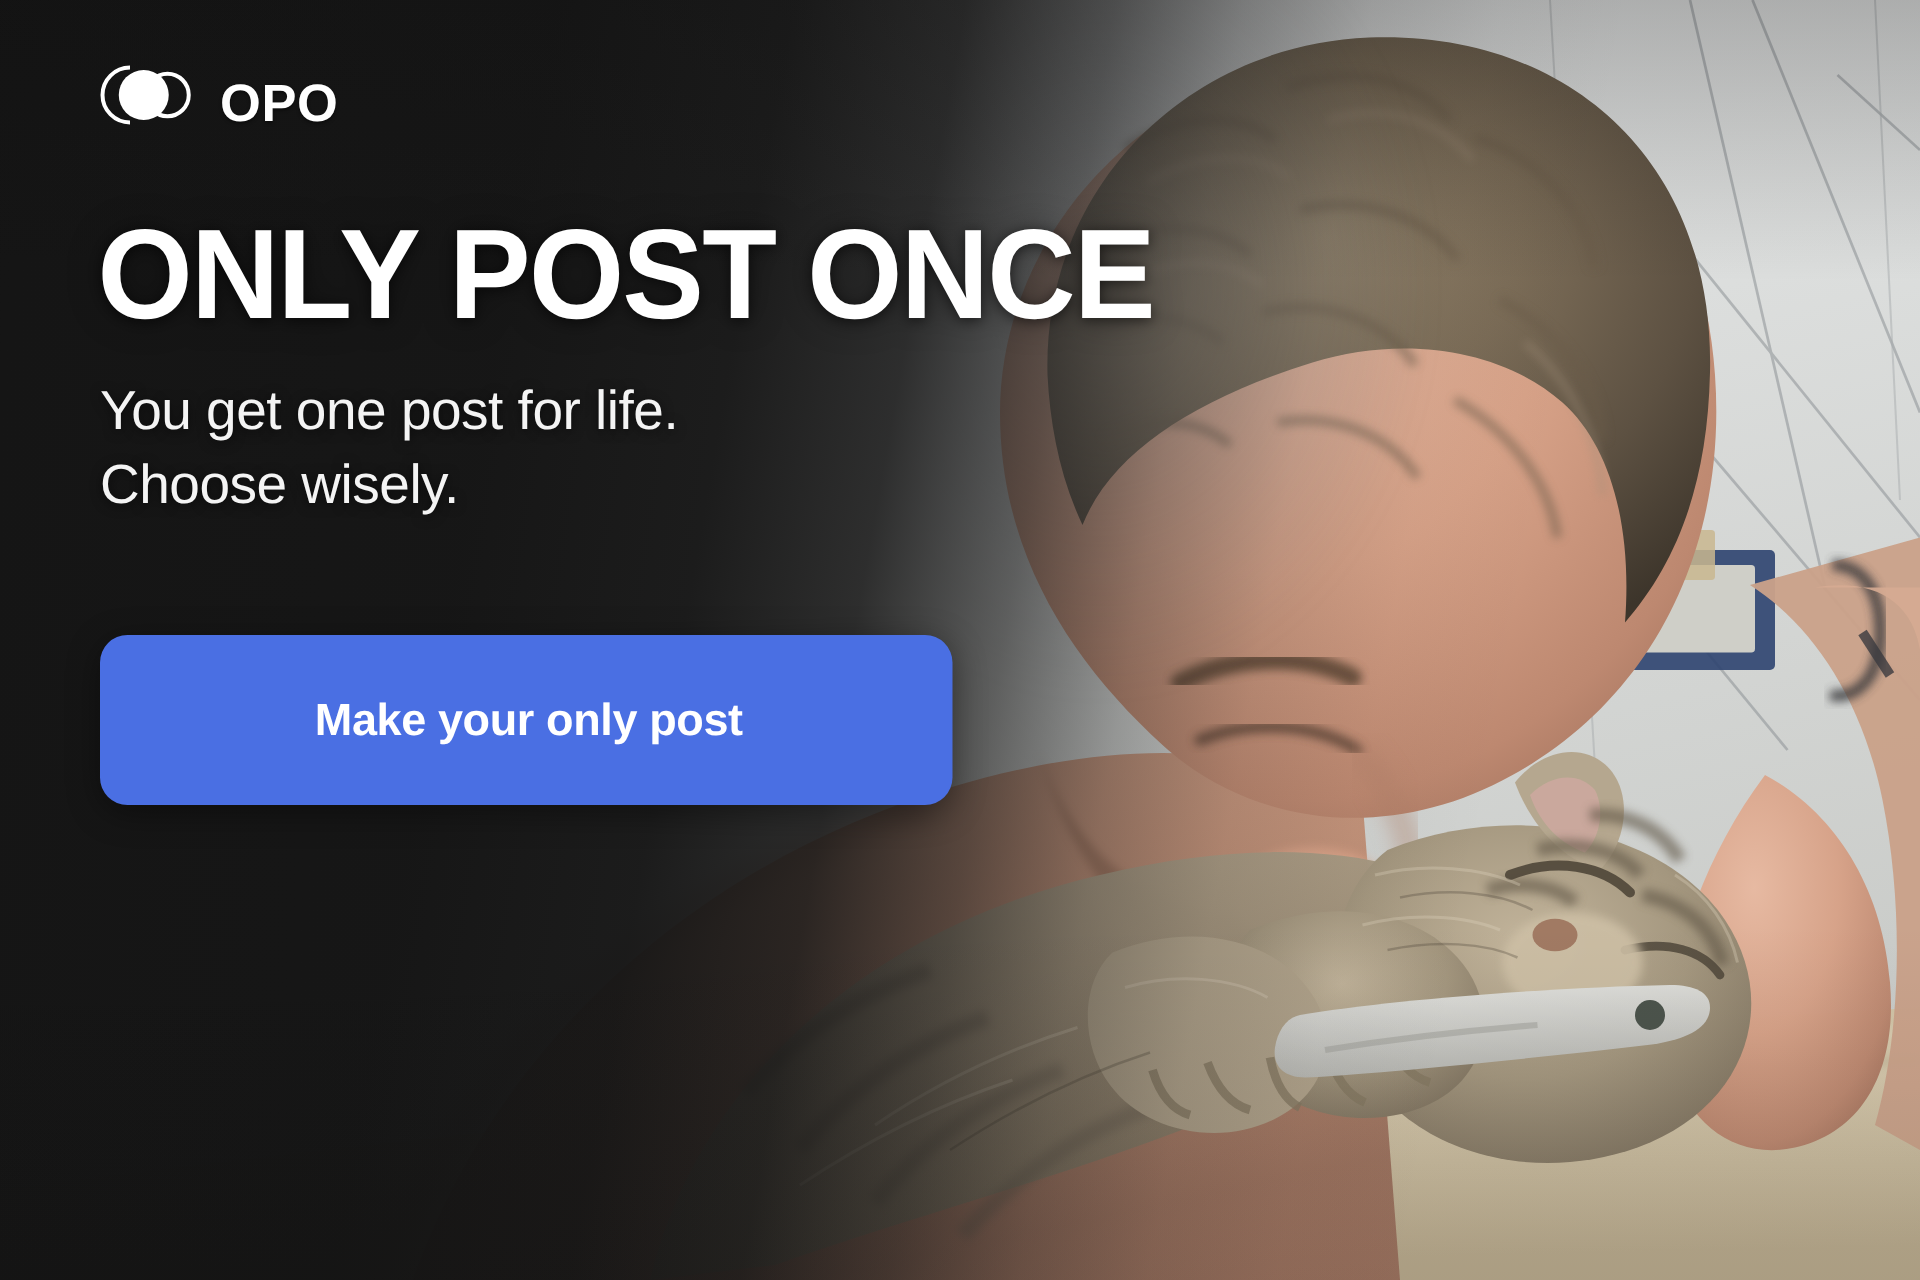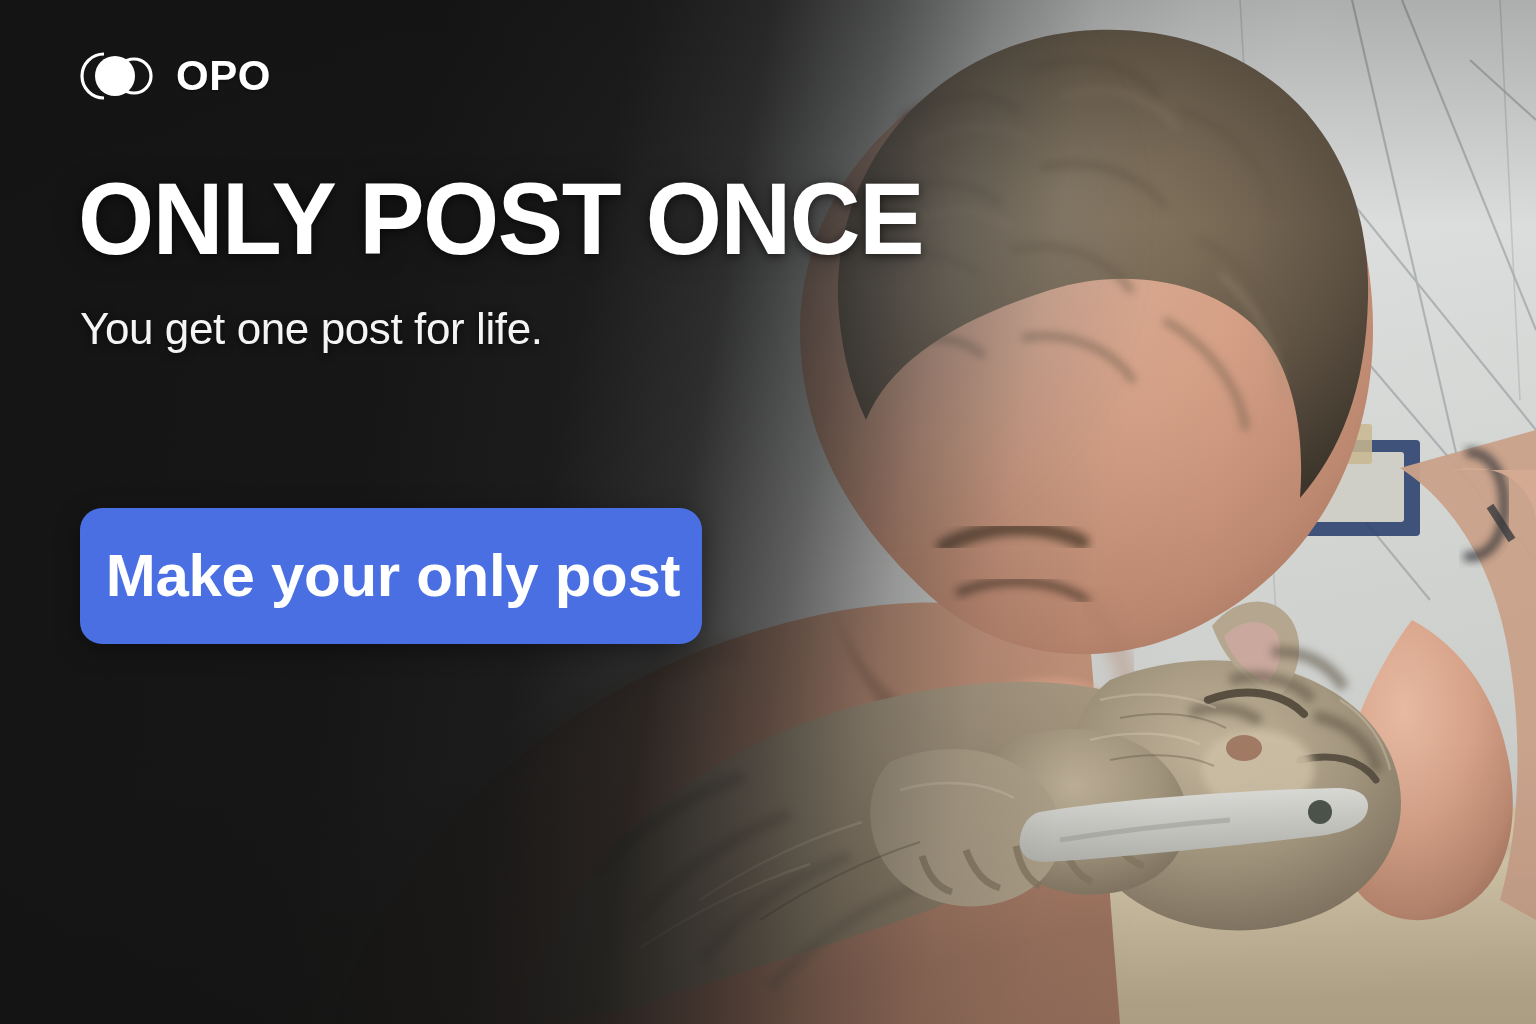--- a/index.html
+++ b/index.html
@@ -83,21 +83,21 @@
     left: 0; top: 0;
     width: 1100px;
     padding: 0;
   }
 
   .brand {
     position: absolute;
     left: 80px;
     top: 48px;
     display: flex;
-    align-items: center;
+    align-items: flex-end;
     gap: 14px;
     height: 56px;
   }
   .brand-mark { width: 82px; height: 56px; display: block; }
   .brand-name {
     color: #ffffff;
     font-size: 42px;
     font-weight: bold;
     letter-spacing: 0.5px;
     line-height: 1;
@@ -132,28 +132,28 @@
     line-height: 1.34;
     letter-spacing: -0.4px;
     text-shadow: 0 2px 9px rgba(0,0,0,.6);
   }
   .subhead span { display: block; }
 
   .cta {
     position: absolute;
     left: 80px;
     top: 508px;
-    width: 622px;
+    width: 682px;
     height: 136px;
     border: 0;
     border-radius: 22px;
     background: #4a6fe3;
     color: #ffffff;
     font-family: "Liberation Sans", sans-serif;
-    font-size: 60px;
+    font-size: 36px;
     font-weight: bold;
     letter-spacing: -0.3px;
     line-height: 136px;
     text-align: center;
     padding: 0 0 0 4px;
     cursor: pointer;
     box-shadow: 0 6px 26px rgba(0,0,0,.38);
     white-space: nowrap;
     overflow: hidden;
   }
@@ -390,18 +390,19 @@
 
         <circle cx="35" cy="28" r="20" fill="#ffffff"></circle>
       </svg>
       <span class="brand-name">OPO</span>
     </div>
 
     <h1 class="headline">ONLY POST ONCE</h1>
 
     <p class="subhead">
       <span>You get one post for life.</span>
+      <span>Choose wisely.</span>
     </p>
 
     <button class="cta" type="button">Make your only post</button>
   </div>
 
 </div>
 
 </body></html>

